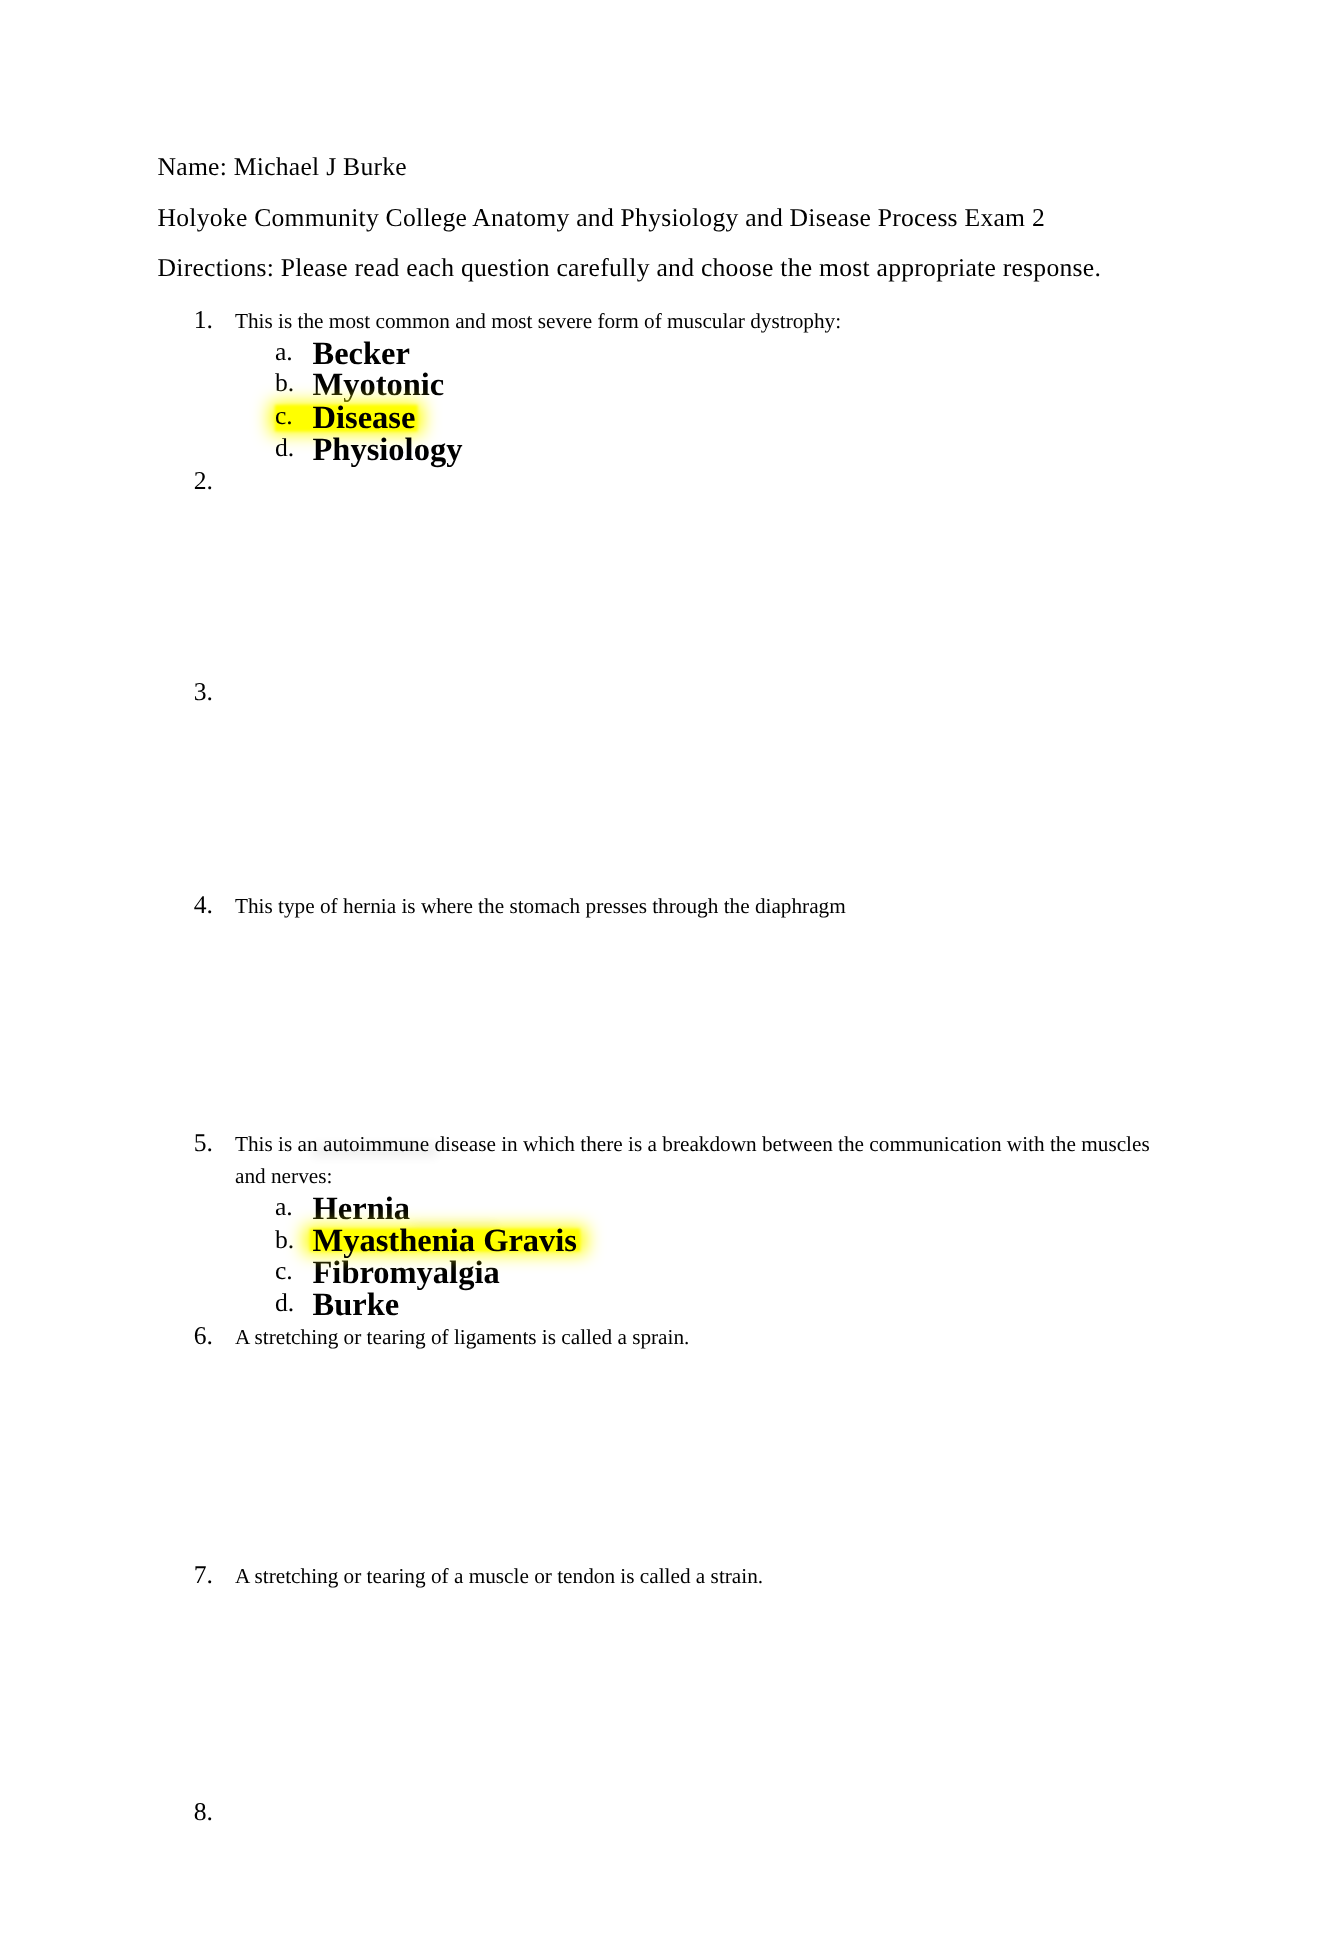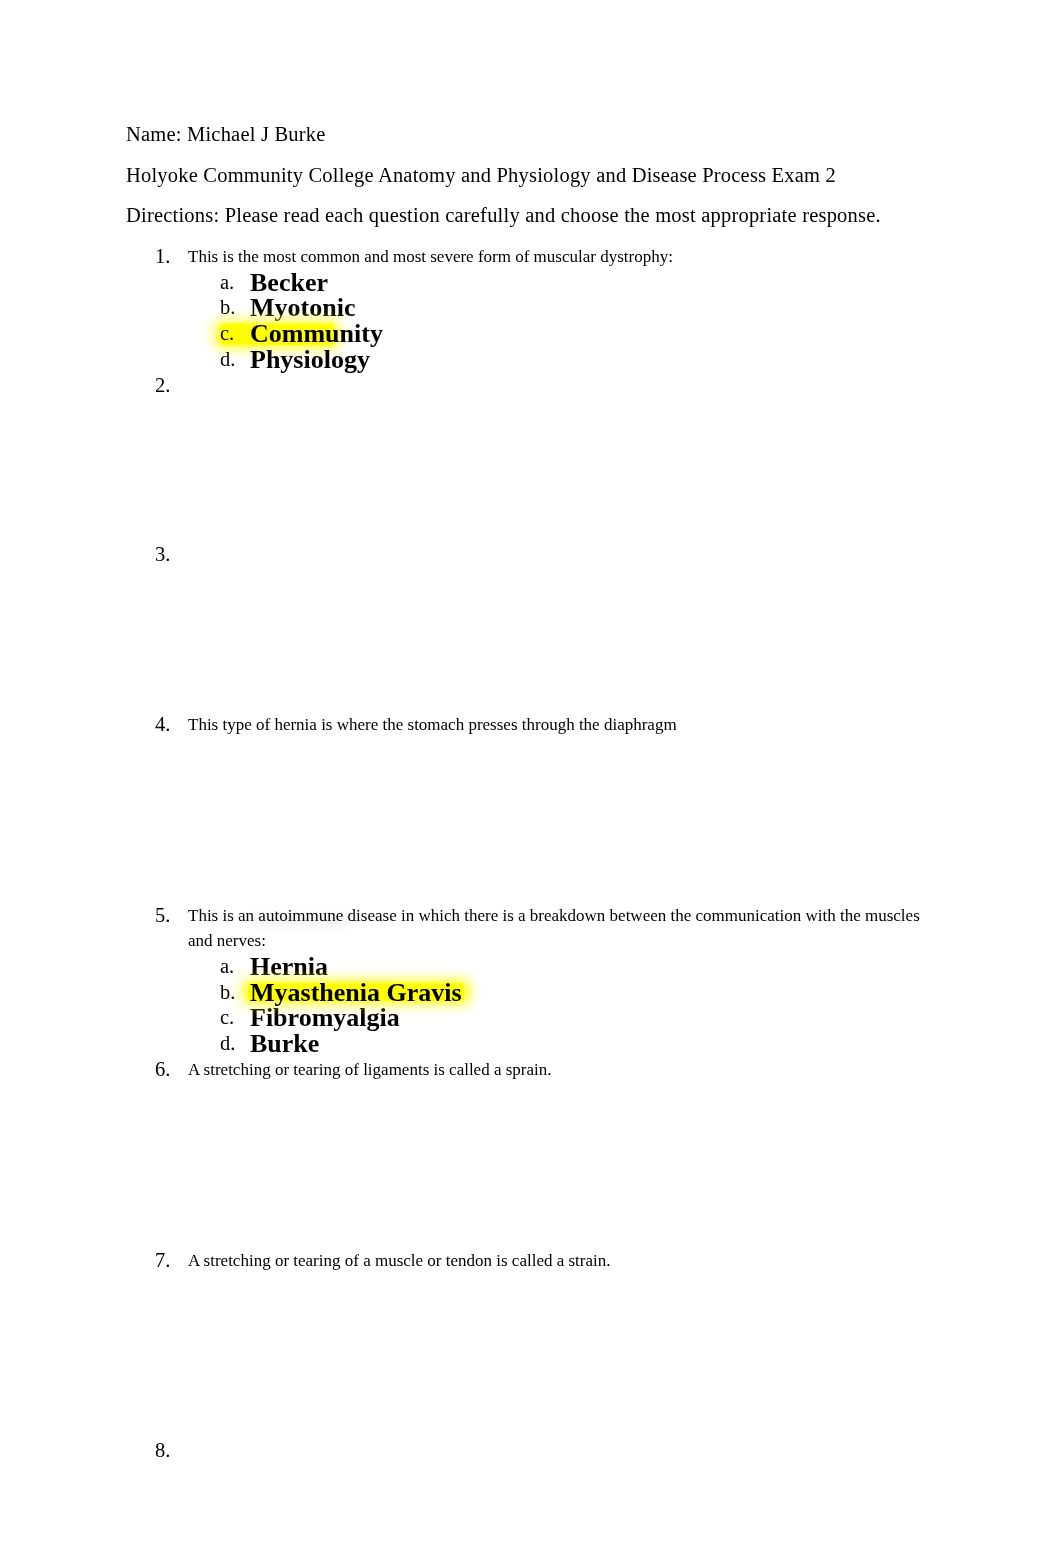--- a/index.html
+++ b/index.html
@@ -172,21 +172,21 @@
           <span class="opttext">Becker</span>
         </div>
         <div class="optrow">
           <span class="optmark">b.</span>
           <span class="opttext">Myotonic</span>
         </div>
         <div class="optrow hl-row">
           <div class="rowglow" style="left:216px; top:1px; width:122px; height:25px;"></div>
           <div class="rowglow core" style="left:220px; top:3px; width:114px; height:21px;"></div>
           <span class="optmark">c.</span>
-          <span class="opttext">Community</span>
+          <span class="opttext">Disease</span>
         </div>
         <div class="optrow">
           <span class="optmark">d.</span>
           <span class="opttext">Physiology</span>
         </div>
       </div>
     </div>
 
     <div class="qitem">
       <div class="qrow">

